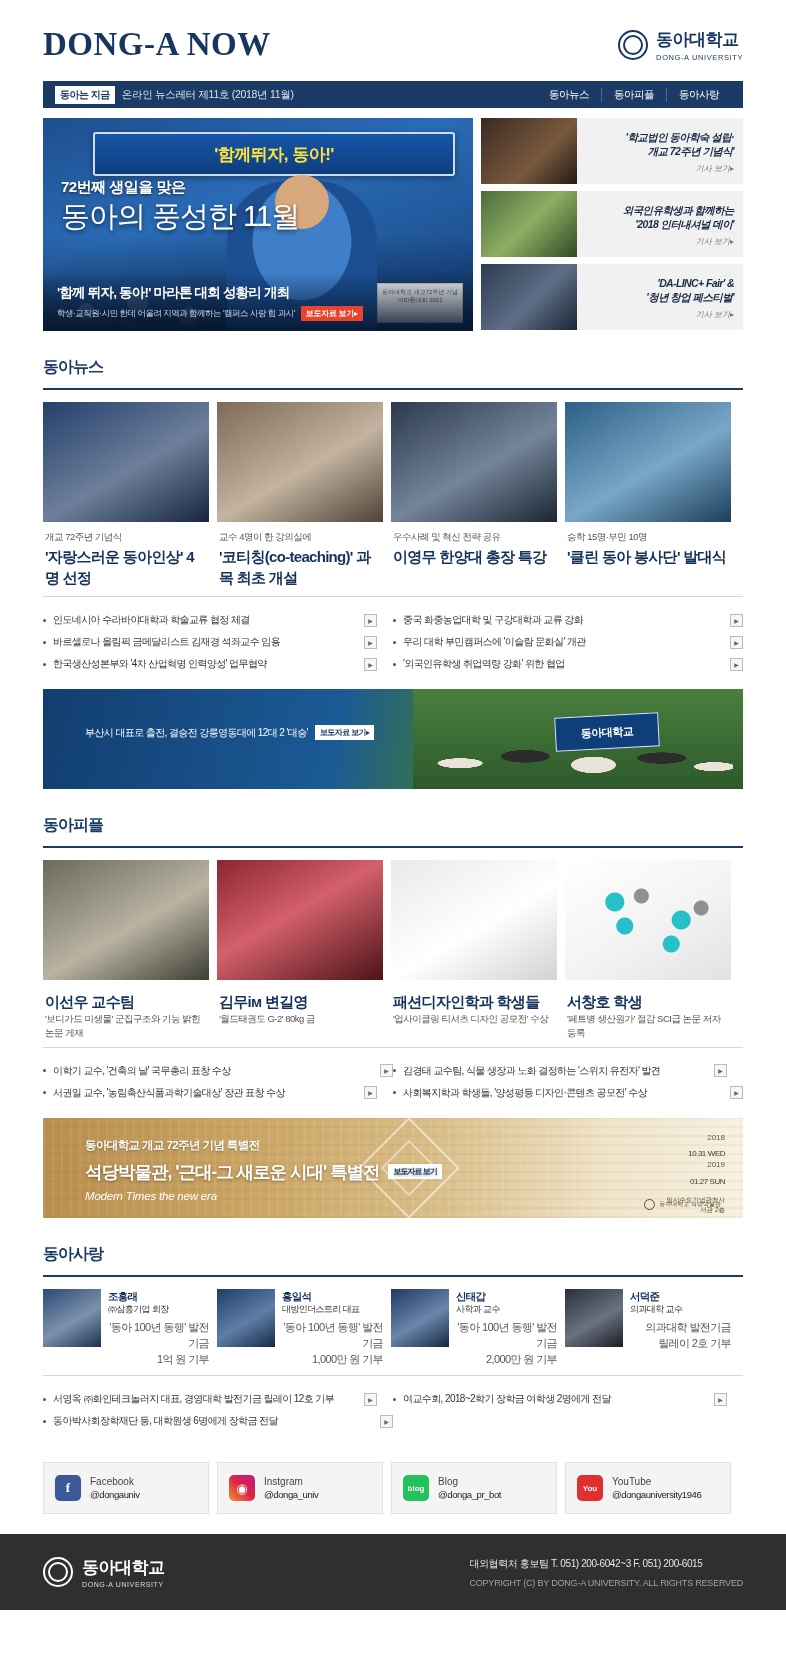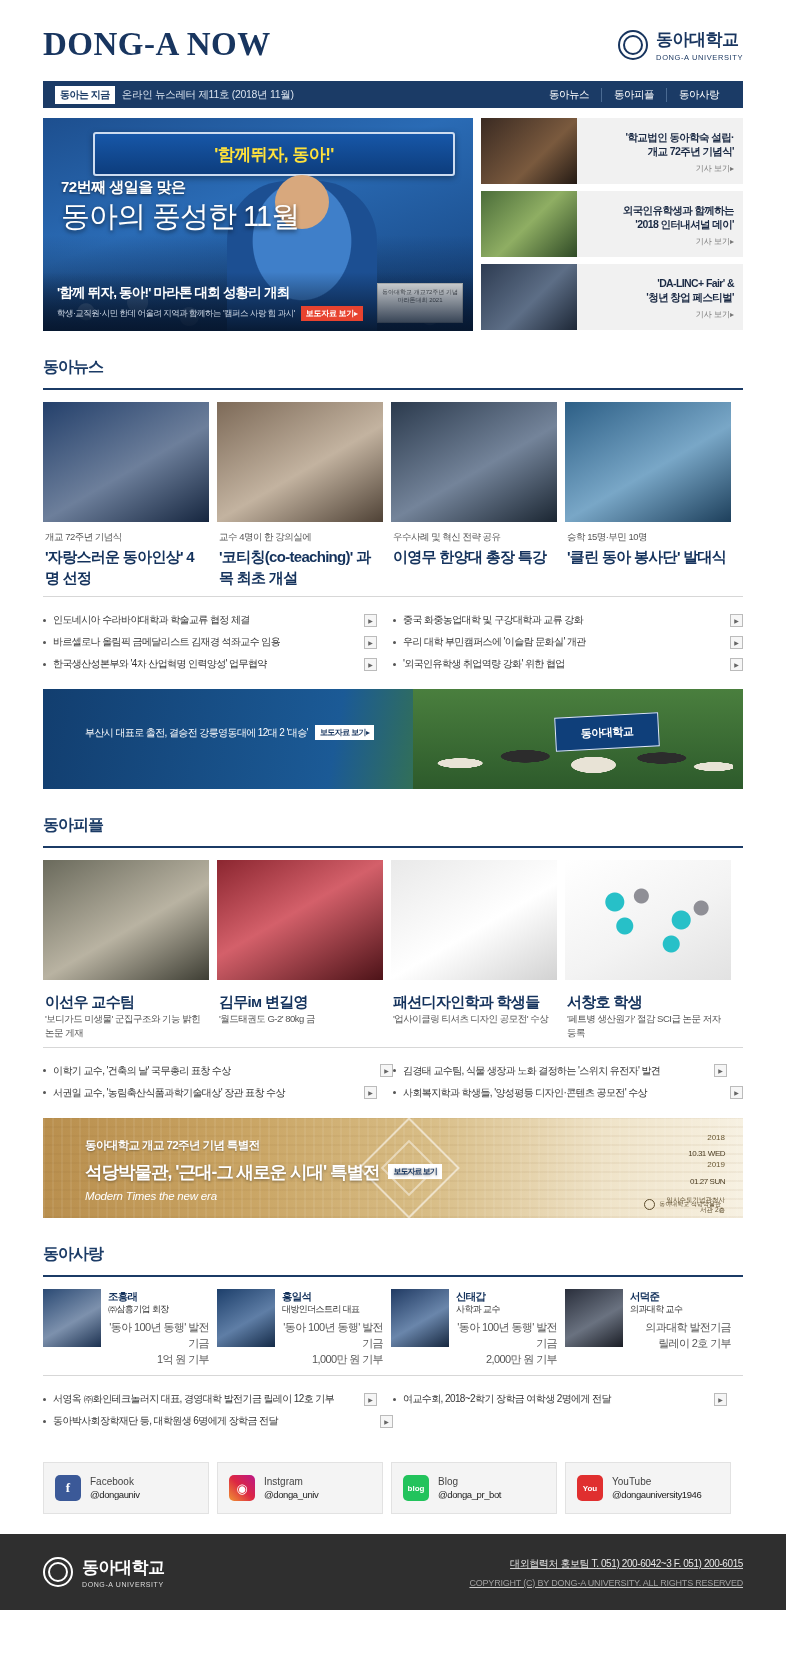--- a/index.html
+++ b/index.html
@@ -112,21 +112,21 @@
     position:absolute; right:10px; bottom:8px; width:86px; height:40px;
     background:#f2f2f0; border:1px solid #c9c9c4; font-size:6px; color:#555;
     padding:4px; line-height:1.4; text-align:center;
   }
 
   .hero-side { width: 262px; display: flex; flex-direction: column; gap: 7px; }
   .side-card { height: 66px; display: flex; background: #f1f1f1; }
   .side-thumb { width: 96px; height: 66px; flex: none; }
   .side-body {
     flex: 1; padding: 8px 9px 6px 9px; display: flex; flex-direction: column;
-    justify-content: center; text-align: right;
+    justify-content: center; text-align: right; font-style: italic;
   }
   .side-title { font-size: 10.5px; font-weight: bold; color: #1b2a44; line-height: 1.35; letter-spacing: -0.6px; }
   .side-more { font-size: 8px; color: #777; margin-top: 5px; }
 
   .thumb-a { background: linear-gradient(135deg,#3a2a22,#7a5a3e 60%,#241a14); }
   .thumb-b { background: linear-gradient(135deg,#4b6d3a,#8fae63 50%,#2f4a26); }
   .thumb-c { background: linear-gradient(135deg,#2e3c52,#5d6e86 55%,#1d2736); }
 
   
   .section { width: 700px; margin: 0 auto; }
@@ -273,21 +273,21 @@
     width: 786px; background: #2f2f2f; color: #cfcfcf; margin-top: 20px;
     padding: 22px 43px;
     display: flex; align-items: center; justify-content: space-between;
   }
   .footer-left { display: flex; align-items: center; gap: 9px; }
   .f-seal { width: 30px; height: 30px; border: 2px solid #fff; border-radius: 50%;
     display:flex; align-items:center; justify-content:center; }
   .f-seal:after { content:""; width: 16px; height: 16px; border: 2px solid #fff; border-radius: 50%; }
   .f-ko { font-size: 17px; font-weight: bold; color: #fff; letter-spacing: -0.5px; }
   .f-en { font-size: 7px; color: #ddd; letter-spacing: 0.6px; margin-top: 2px; }
-  .footer-right { text-align: right; text-decoration: underline; }
+  .footer-right { text-align: left; }
   .f-contact { font-size: 10px; color: #e6e6e6; letter-spacing: -0.4px; }
   .f-copy { font-size: 9px; color: #a0a0a0; margin-top: 7px; letter-spacing: -0.2px; }
 
   .spacer-sm { height: 8px; }
 </style>
 </head>
 <body>
 
 <div class="page">
 

